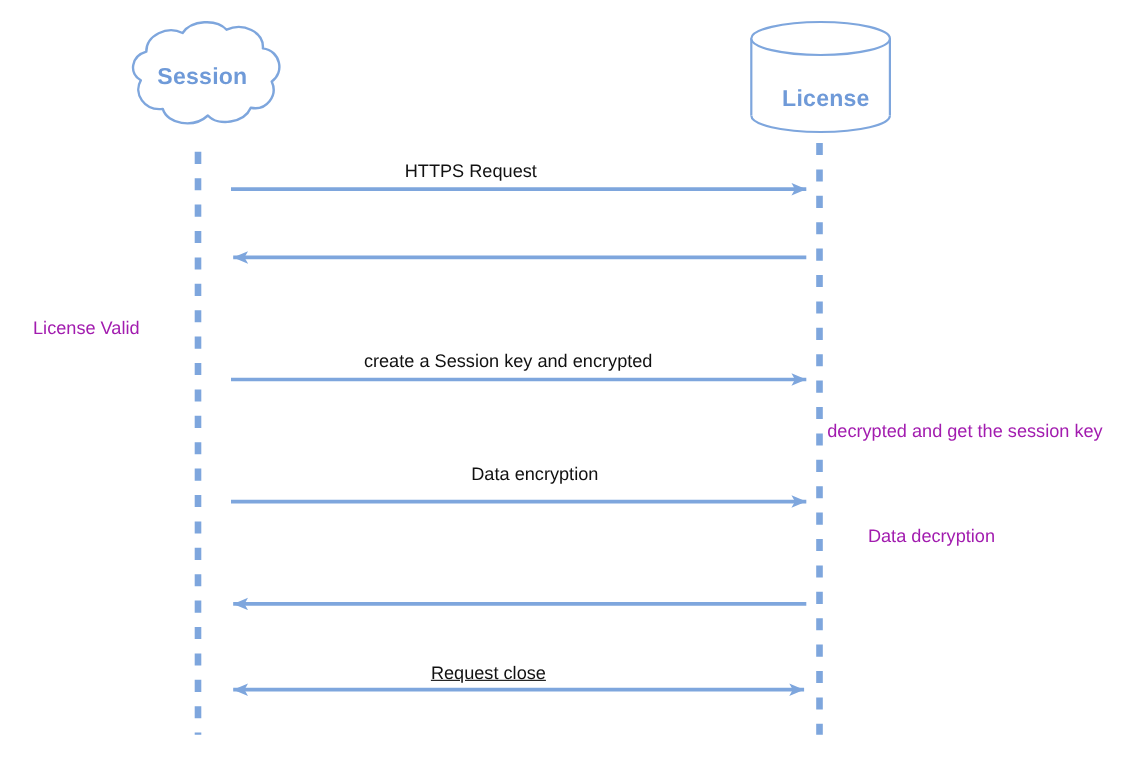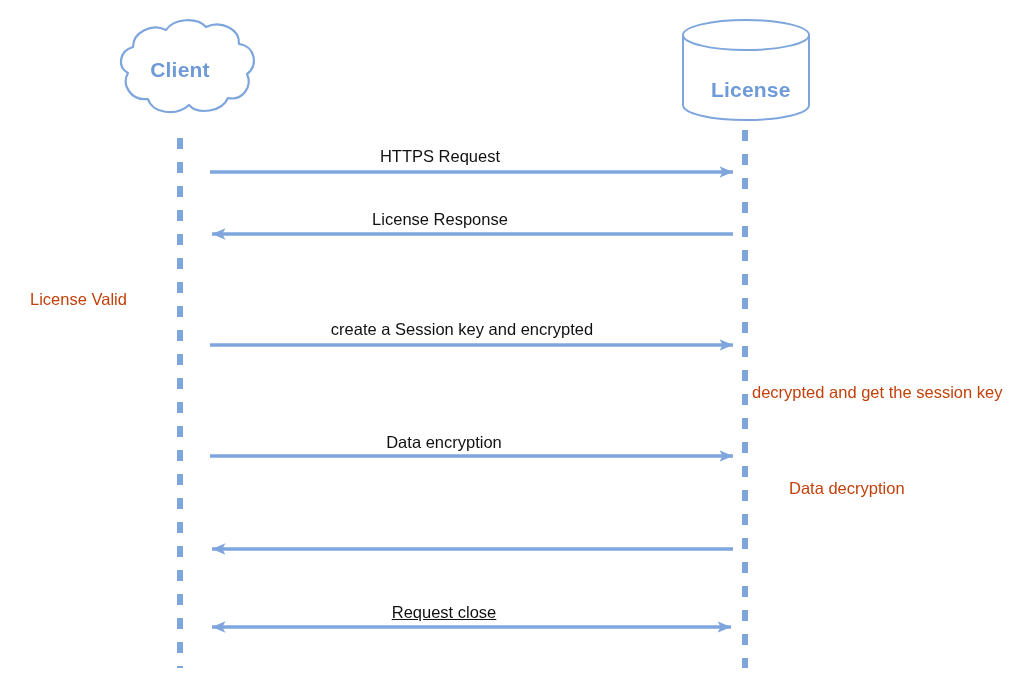--- a/index.html
+++ b/index.html
@@ -30,21 +30,21 @@
   .msg-label {
     position: absolute;
     font-size: 16.5px;
     color: #111111;
     white-space: nowrap;
     text-align: center;
   }
   .side-note {
     position: absolute;
     font-size: 16.5px;
-    color: #c2410c;
+    color: #a21caf;
     white-space: nowrap;
   }
   svg.layer {
     position: absolute;
     left: 0;
     top: 0;
     width: 1026px;
     height: 690px;
   }
 </style>
@@ -93,31 +93,30 @@
 
     <line x1="210" y1="345" x2="733" y2="345" stroke="#7ea6dd" stroke-width="3.4" marker-end="url(#arrowRight)"></line>
 
     <line x1="210" y1="456" x2="733" y2="456" stroke="#7ea6dd" stroke-width="3.4" marker-end="url(#arrowRight)"></line>
 
     <line x1="212" y1="549" x2="733" y2="549" stroke="#7ea6dd" stroke-width="3.4" marker-start="url(#arrowLeft)"></line>
 
     <line x1="212" y1="627" x2="731" y2="627" stroke="#7ea6dd" stroke-width="3.4" marker-start="url(#arrowLeft)" marker-end="url(#arrowRight)"></line>
   </svg>
 
-  <div class="node-label" style="left:143px; top:58px; width:74px;">Client</div>
+  <div class="node-label" style="left:143px; top:58px; width:74px;">Session</div>
 
   <div class="node-label" style="left:711px; top:78px; width:70px;">License</div>
 
-  <div class="msg-label" style="left:340px; top:147px; width:200px;text-align:center;">HTTPS Request</div>
+  <div class="msg-label" style="left:328px; top:147px; width:200px;text-align:center;">HTTPS Request</div>
 
-  <div class="msg-label" style="left:340px; top:210px; width:200px;">License Response</div>
 
   <div class="msg-label" style="left:312px; top:320px; width:300px;text-align:center;">create a Session key and encrypted</div>
 
-  <div class="msg-label" style="left:344px; top:433px; width:200px;">Data encryption</div>
+  <div class="msg-label" style="left:344px; top:422px; width:200px;text-align:right;">Data encryption</div>
 
 
   <div class="msg-label" style="left:344px; top:603px; width:200px;text-decoration:underline;">Request close</div>
 
   <div class="side-note" style="left:30px; top:290px;">License Valid</div>
 
   <div class="side-note" style="left:752px; top:383px;">decrypted and get the session key</div>
 
   <div class="side-note" style="left:789px; top:479px;">Data decryption</div>
 

